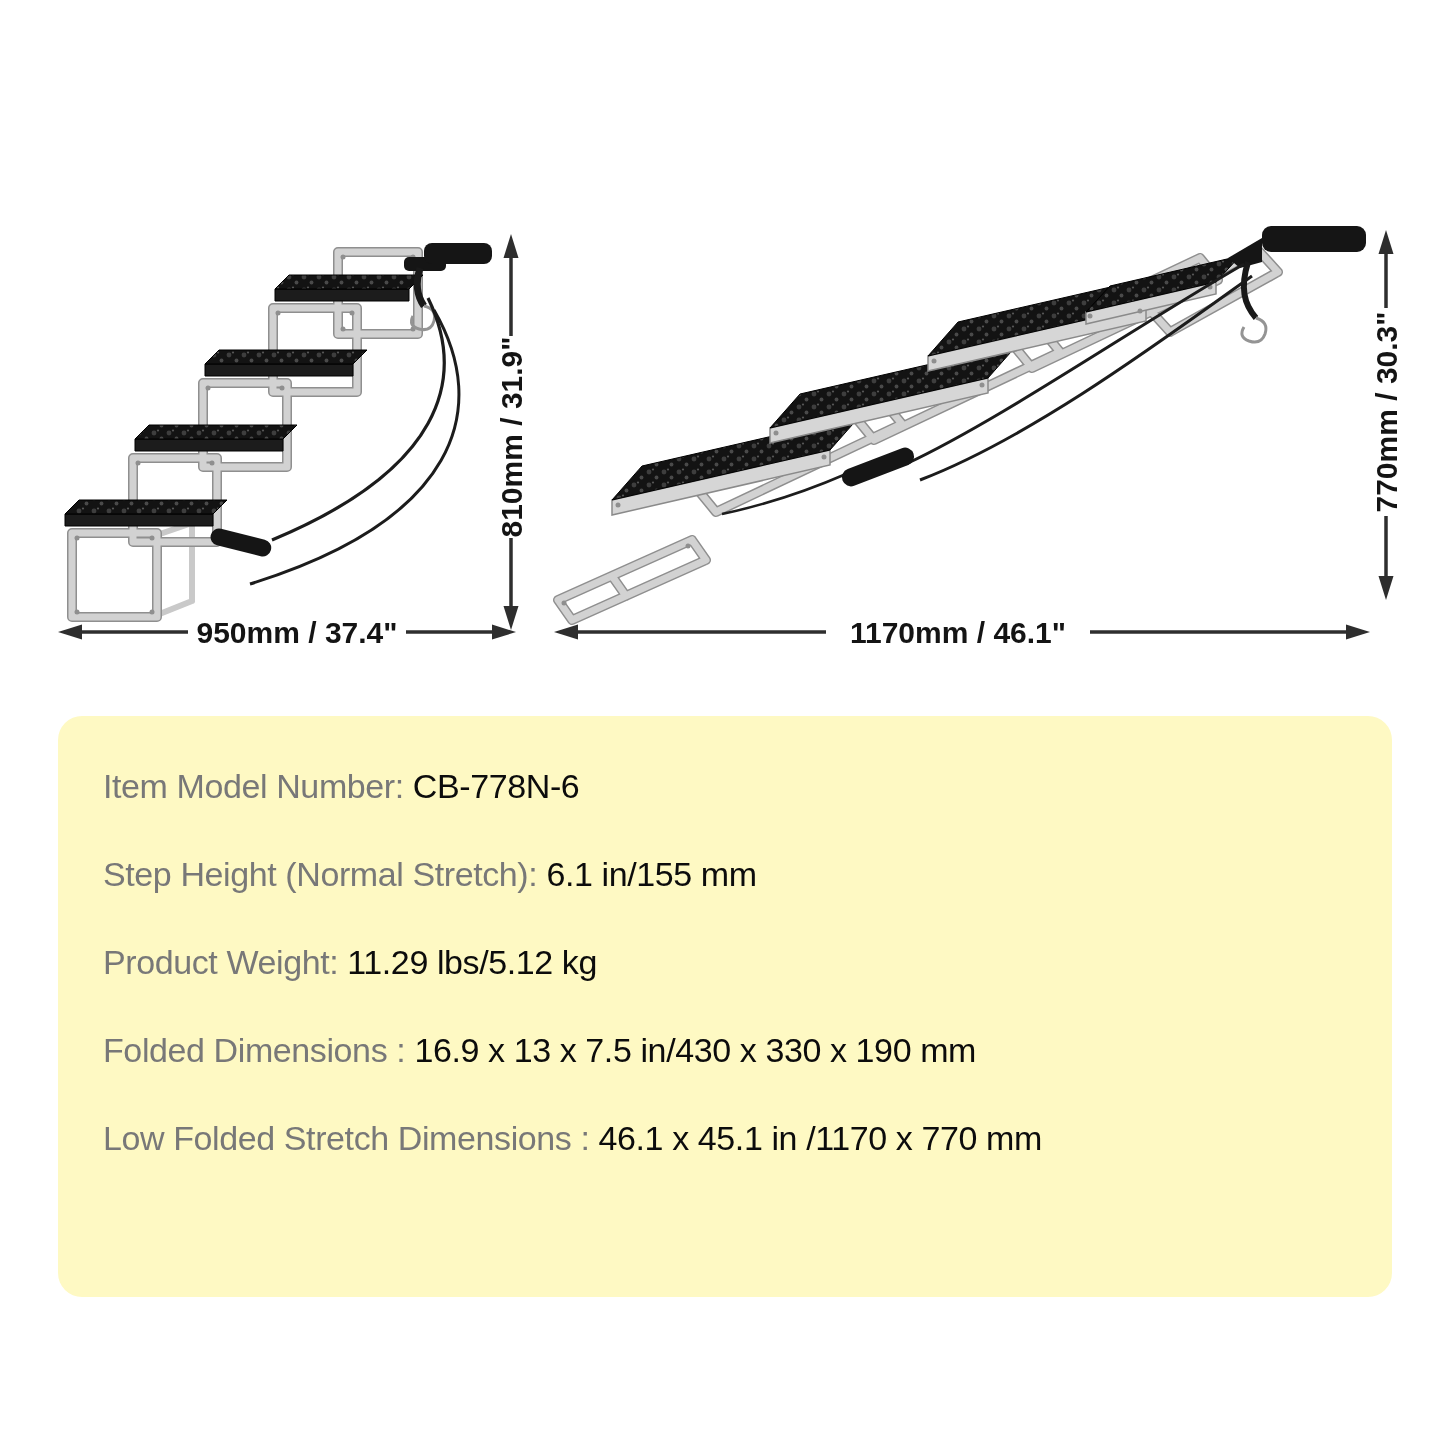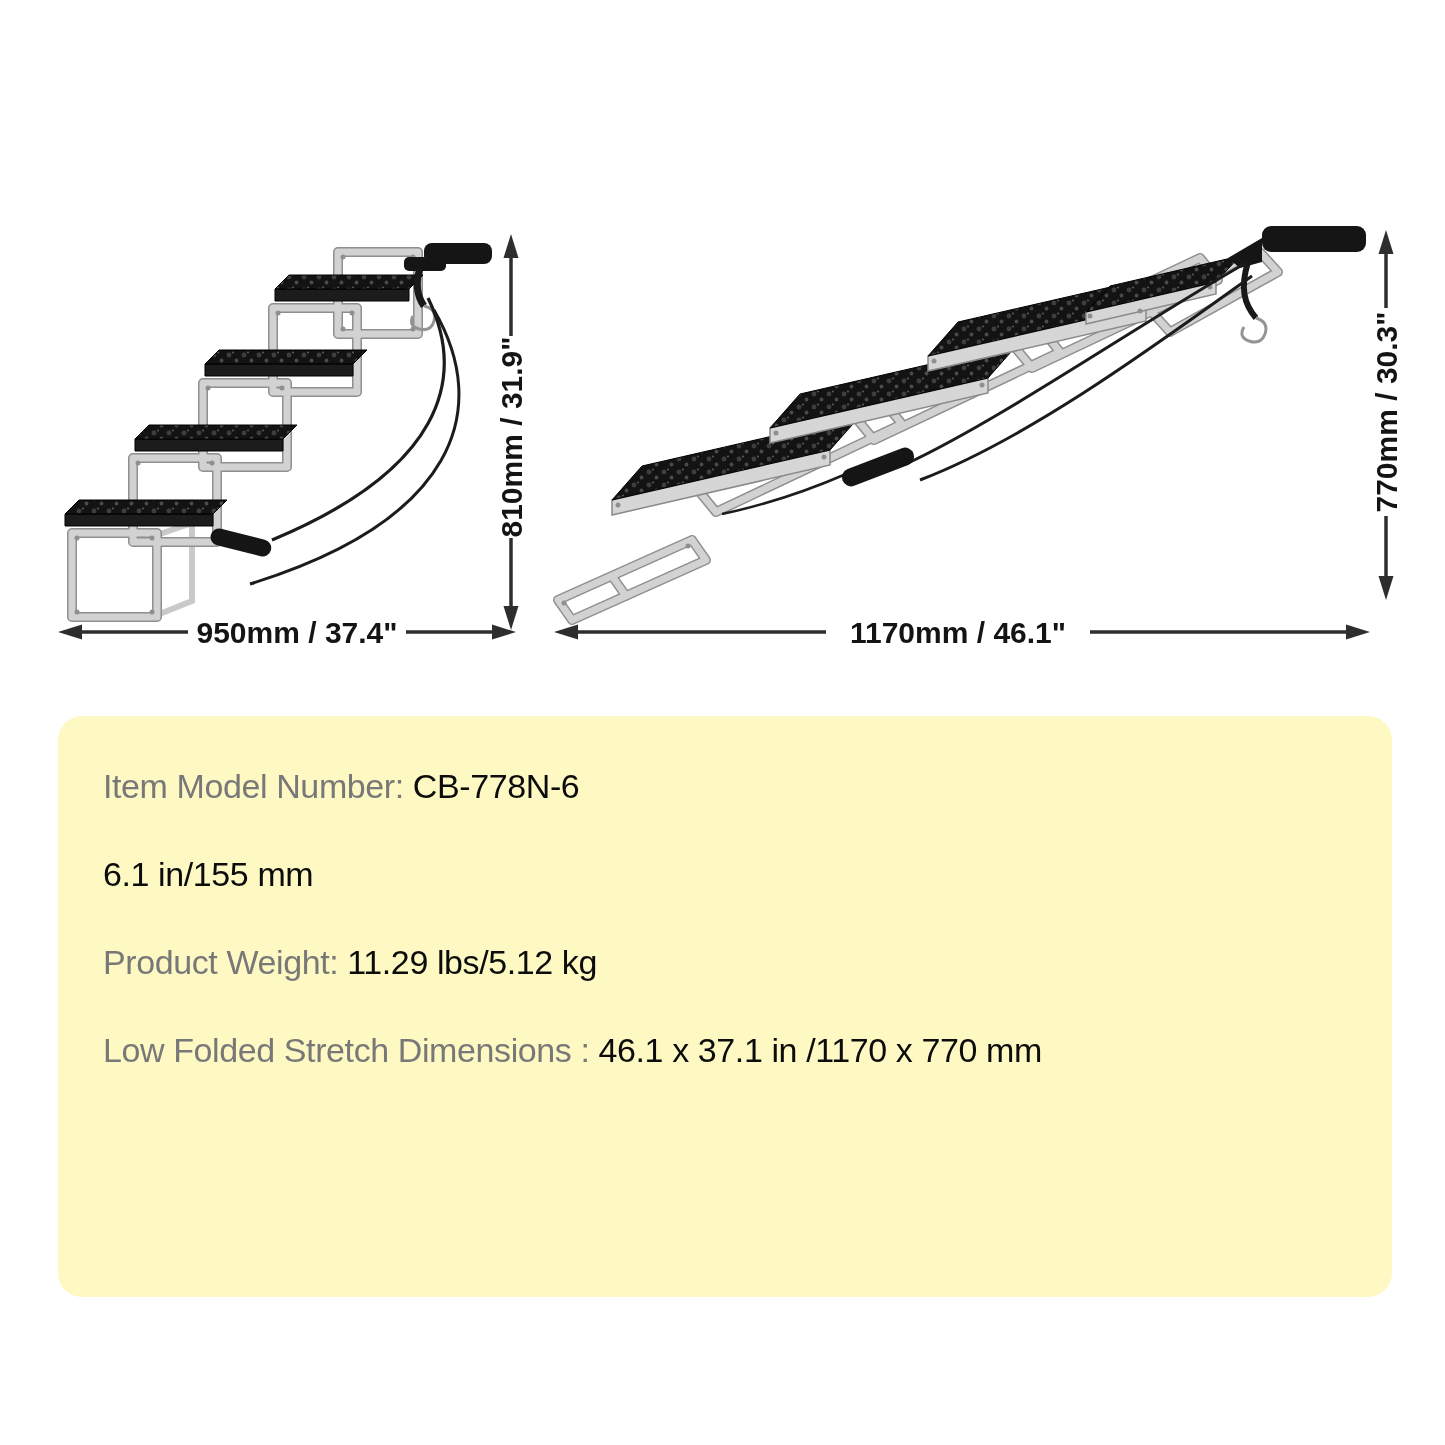--- a/index.html
+++ b/index.html
@@ -226,23 +226,26 @@
       <line class="dim-line" x1="1386" y1="516" x2="1386" y2="578"></line>
       <polygon class="dim-head" points="1386,600 1378.5,576 1393.5,576"></polygon>
     </g>
   </svg>
 
   <div class="spec-box">
     <div class="spec-row">
       <span class="spec-label">Item Model Number: </span><span class="spec-value">CB-778N-6</span>
     </div>
     <div class="spec-row">
-      <span class="spec-value">6.1 in/155 mm</span>
+      <span class="spec-label">Step Height (Normal Stretch): </span><span class="spec-value">6.1 in/155 mm</span>
     </div>
     <div class="spec-row">
       <span class="spec-label">Product Weight: </span><span class="spec-value">11.29 lbs/5.12 kg</span>
     </div>
     <div class="spec-row">
-      <span class="spec-label">Low Folded Stretch Dimensions : </span><span class="spec-value">46.1 x 37.1 in /1170 x 770 mm</span>
+      <span class="spec-label">Folded Dimensions : </span><span class="spec-value">16.9 x 13 x 7.5 in/430 x 330 x 190 mm</span>
+    </div>
+    <div class="spec-row">
+      <span class="spec-label">Low Folded Stretch Dimensions : </span><span class="spec-value">46.1 x 45.1 in /1170 x 770 mm</span>
     </div>
   </div>
 
 </div>
 
 </body></html>

